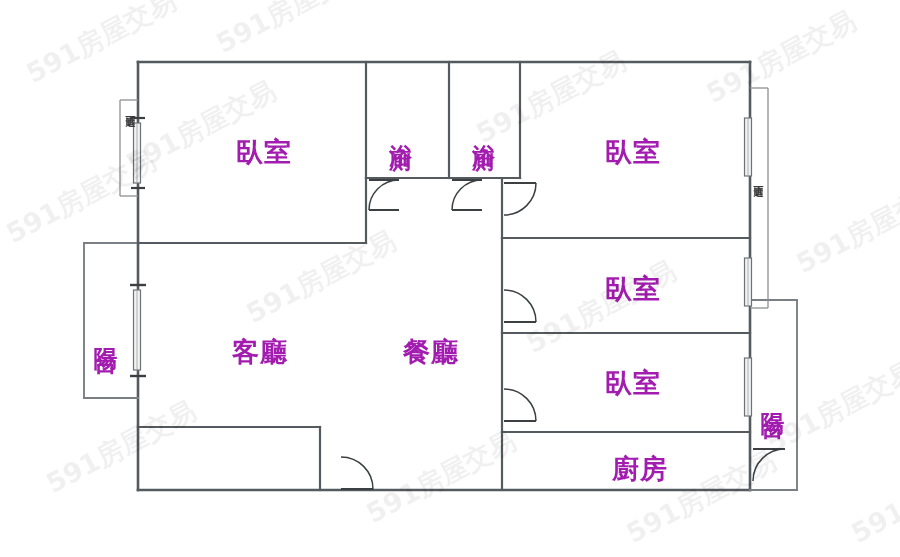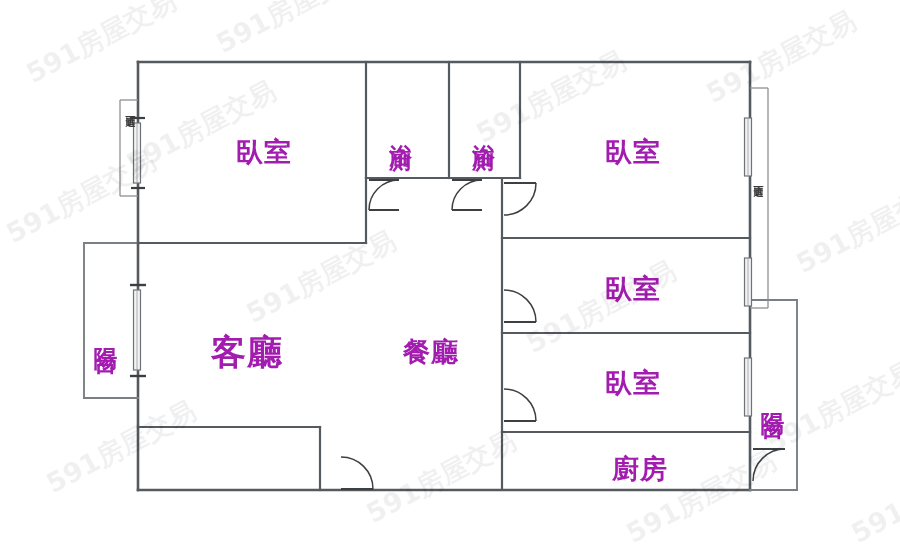--- a/index.html
+++ b/index.html
@@ -196,21 +196,21 @@
   <div class="room-label" style="left:264px; top:152px; font-size:27px; transform:translate(-50%,-50%);">臥室</div>
 
   <div class="room-label" style="left:401px; top:127px; font-size:23px; transform:translate(-50%,-50%); writing-mode:vertical-rl; text-orientation:upright; letter-spacing:2px;"><span>浴廁</span></div>
 
   <div class="room-label" style="left:484px; top:127px; font-size:23px; transform:translate(-50%,-50%); writing-mode:vertical-rl; text-orientation:upright; letter-spacing:2px;"><span>浴廁</span></div>
 
   <div class="room-label" style="left:633px; top:152px; font-size:27px; transform:translate(-50%,-50%);">臥室</div>
   <div class="room-label" style="left:633px; top:289px; font-size:27px; transform:translate(-50%,-50%);">臥室</div>
   <div class="room-label" style="left:633px; top:383px; font-size:27px; transform:translate(-50%,-50%);">臥室</div>
   <div class="room-label" style="left:640px; top:469px; font-size:27px; transform:translate(-50%,-50%);">廚房</div>
-  <div class="room-label" style="left:247px; top:352px; font-size:35px; transform:translate(-50%,-50%);">客廳</div>
+  <div class="room-label" style="left:260px; top:352px; font-size:27px; transform:translate(-50%,-50%);">客廳</div>
   <div class="room-label" style="left:411px; top:352px; font-size:27px; transform:translate(-50%,-50%);margin-left:20px;">餐廳</div>
 
   <div class="room-label vertical" style="left:105px; top:330px; font-size:24px; transform:translate(-50%,-50%);">陽台</div>
   <div class="room-label vertical" style="left:772px; top:395px; font-size:24px; transform:translate(-50%,-50%);">陽台</div>
 
   <div class="small-vert-label" style="left:125px; top:108px;">雨遮</div>
   <div class="small-vert-label" style="left:753px; top:178px;">雨遮</div>
 
   <div class="wm" style="left:40px;  top:470px;">591房屋交易</div>
   <div class="wm" style="left:210px; top:30px;">591房屋交易</div>

